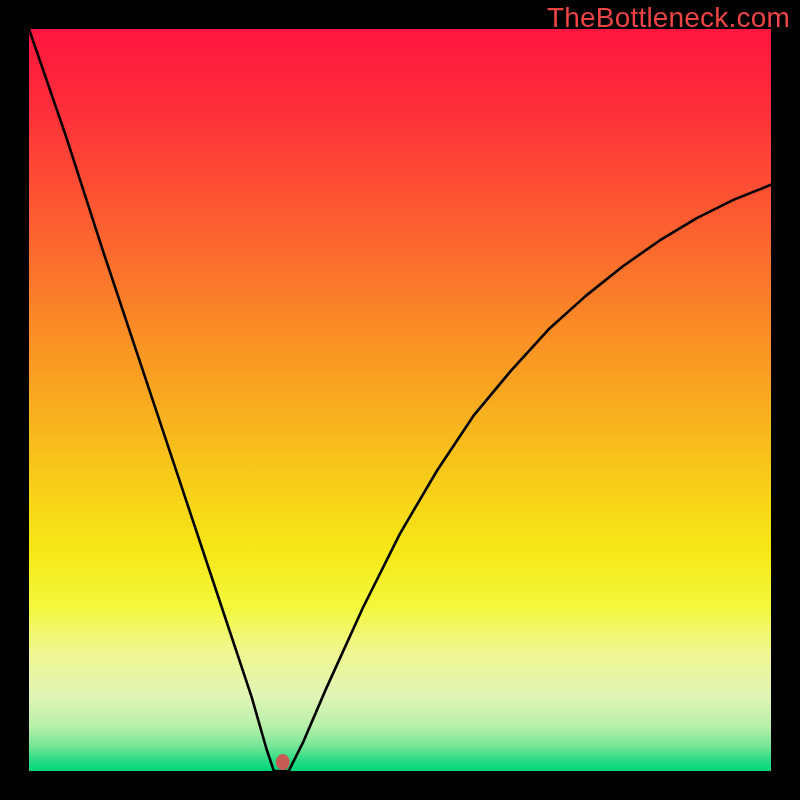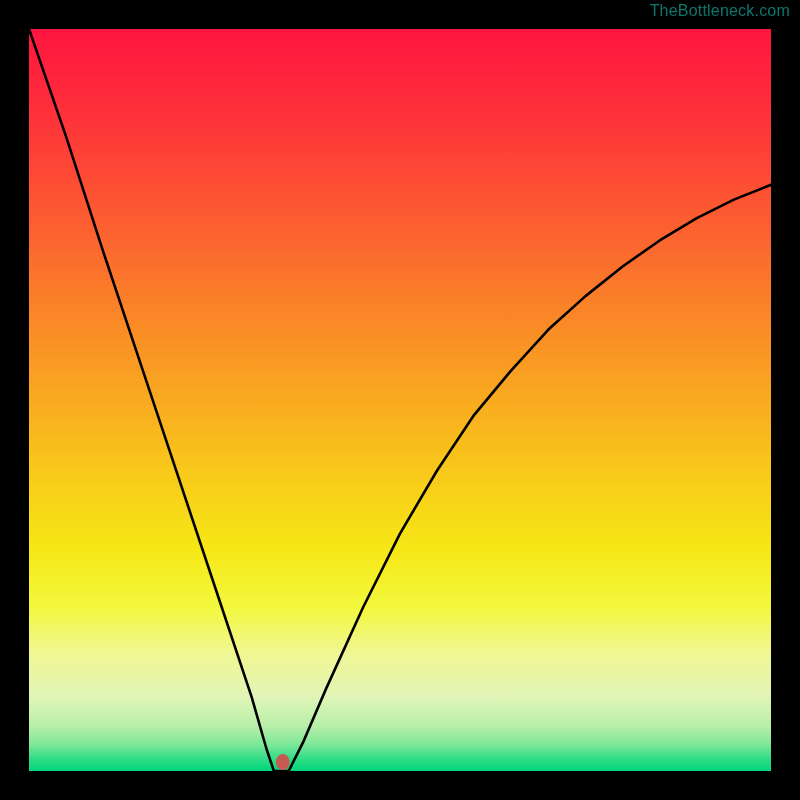--- a/index.html
+++ b/index.html
@@ -14,22 +14,22 @@
   .frame {
     position: relative;
     width: 800px;
     height: 800px;
     background: #000;
   }
   .watermark {
     position: absolute;
     top: 2px;
     right: 10px;
-    color: #0f766e;
-    font-size: 16px;
+    color: #ef4444;
+    font-size: 28px;
     font-weight: 500;
     letter-spacing: 0.2px;
     z-index: 10;
   }
   .plot-area {
     position: absolute;
     left: 29px;
     top: 29px;
     width: 742px;
     height: 742px;

